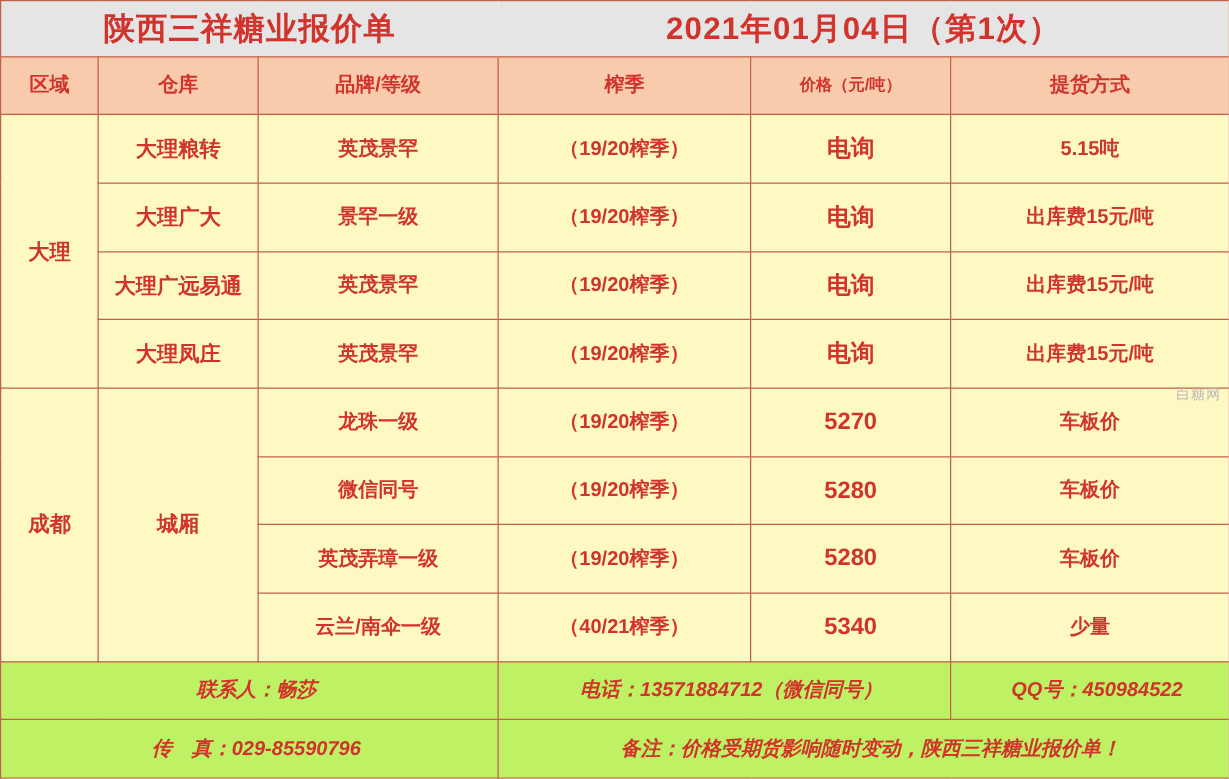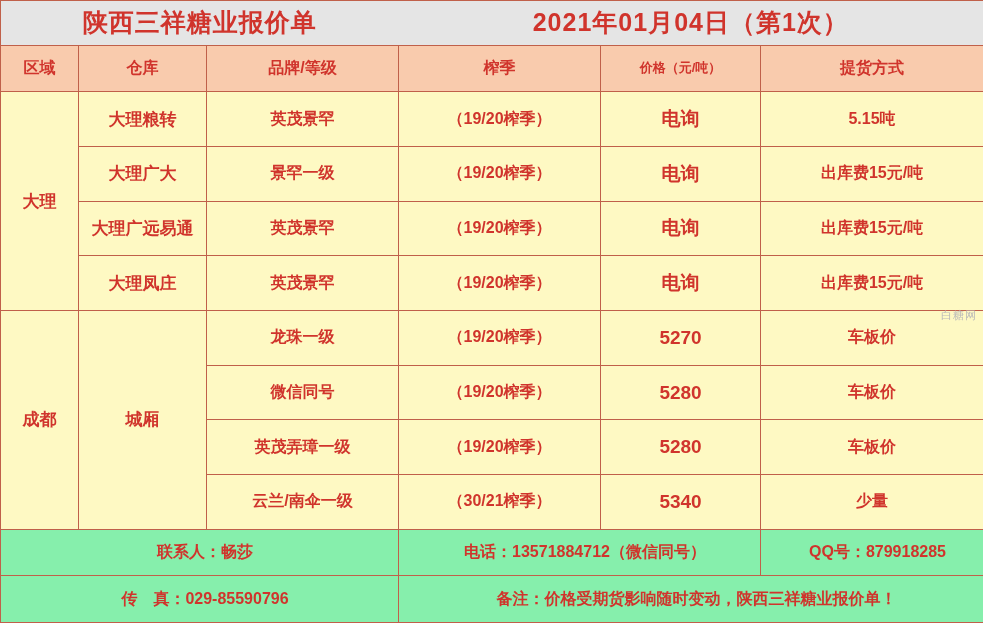--- a/index.html
+++ b/index.html
@@ -53,26 +53,27 @@
   .body-cell {
     background: #fef9c3;
     font-size: 16px;
     height: 54px;
   }
   .body-cell.region { font-size: 17px; margin-left: 40px; }
   .body-cell.price { font-size: 19px; margin-left: 20px; }
   .body-cell.ware { font-size: 17px; }
   
   .foot-cell {
-    background: #86efac;
+    background: #bef264;
     font-size: 16px;
     height: 46px;
     text-align: left;
     padding-left: 12px;
     font-weight: bold;
+    font-style: italic;
   }
   .watermark {
     position: absolute;
     right: 6px;
     top: 308px;
     font-size: 11px;
     color: #b9b9b9;
     font-weight: normal;
     letter-spacing: 1px;
   }
@@ -151,29 +152,29 @@
         <td class="body-cell">车板价</td>
       </tr>
       <tr>
         <td class="body-cell">英茂弄璋一级</td>
         <td class="body-cell">（19/20榨季）</td>
         <td class="body-cell price">5280</td>
         <td class="body-cell">车板价</td>
       </tr>
       <tr>
         <td class="body-cell">云兰/南伞一级</td>
-        <td class="body-cell">（30/21榨季）</td>
+        <td class="body-cell">（40/21榨季）</td>
         <td class="body-cell price">5340</td>
         <td class="body-cell">少量</td>
       </tr>
 
       <tr>
         <td class="foot-cell" colspan="3">联系人：畅莎</td>
         <td class="foot-cell" colspan="2">电话：13571884712（微信同号）</td>
-        <td class="foot-cell">QQ号：879918285</td>
+        <td class="foot-cell">QQ号：450984522</td>
       </tr>
 
       <tr>
         <td class="foot-cell" colspan="3">传　真：029-85590796</td>
         <td class="foot-cell" colspan="3">备注：价格受期货影响随时变动，陕西三祥糖业报价单！</td>
       </tr>
     </tbody>
   </table>
   <div class="watermark">白糖网</div>
 </div>

